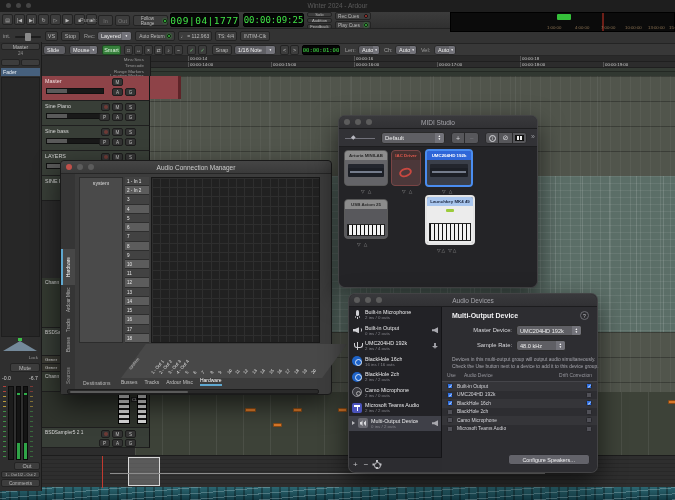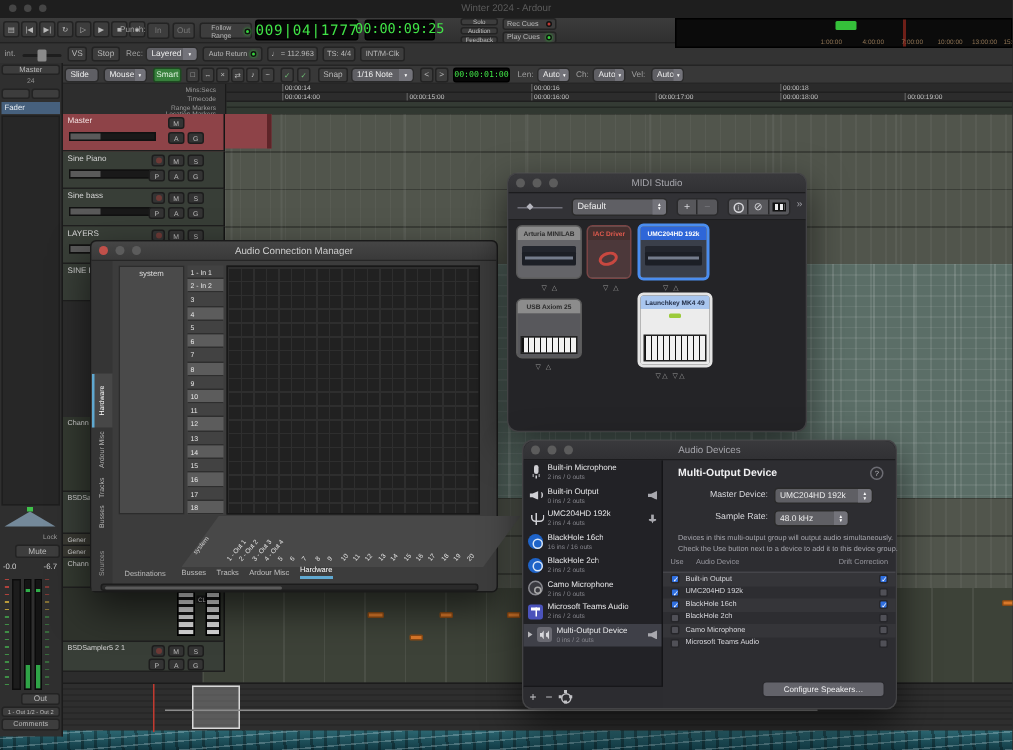--- a/index.html
+++ b/index.html
@@ -210,21 +210,21 @@
       <button class="tbtn btn">●</button>
   </div>
   <span class="abs lab" style="left:80px;top:5px">Punch:</span>
   <button class="abs btn" style="left:98px;top:3px;width:15px;height:11px;color:#777">In</button>
   <button class="abs btn" style="left:115px;top:3px;width:15px;height:11px;color:#777">Out</button>
   <button class="abs btn" style="left:133px;top:3px;width:35px;height:11px;font-size:4.6px;gap:2px">
     <span>Follow Range</span>
       <span class="led green"></span>
   </button>
   <div class="abs lcd" style="left:170px;top:1px;width:69px;height:14px;font-size:9.5px;letter-spacing:0.5px">009|04|1777</div>
-  <div class="abs lcd" style="left:243px;top:1px;width:47px;height:14px;font-size:9px">00:00:09:25</div>
+  <div class="abs lcd" style="left:243px;top:1px;width:61px;height:14px;font-size:9px">00:00:09:25</div>
   <div class="abs" style="left:307px;top:0px;width:25px">
     <button class="btn stackbtn" style="width:25px">Solo</button>
     <button class="btn stackbtn" style="width:25px">Audition</button>
     <button class="btn stackbtn" style="width:25px">Feedback</button>
   </div>
   <button class="abs btn cue" style="left:335px;top:0px;width:36px">
     <span>Rec Cues</span>
       <span class="led red"></span>
   </button>
   <button class="abs btn cue" style="left:335px;top:9px;width:36px">

